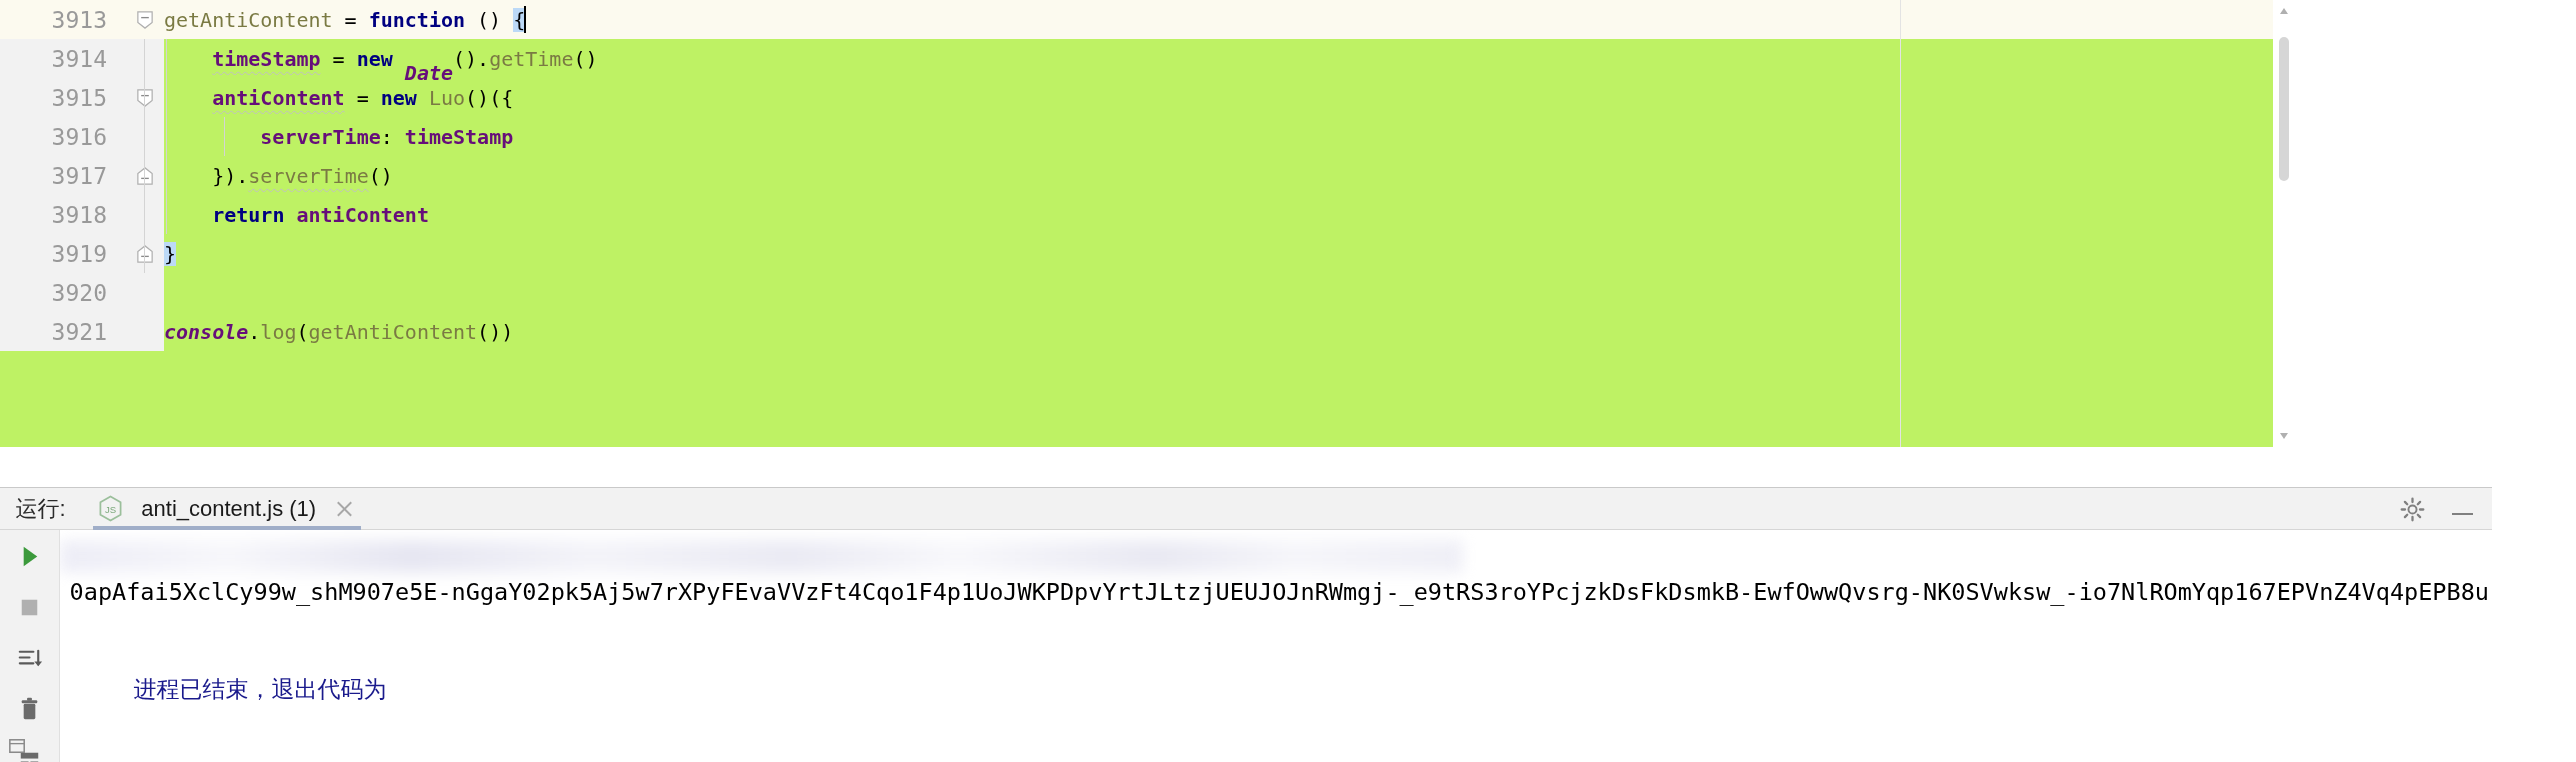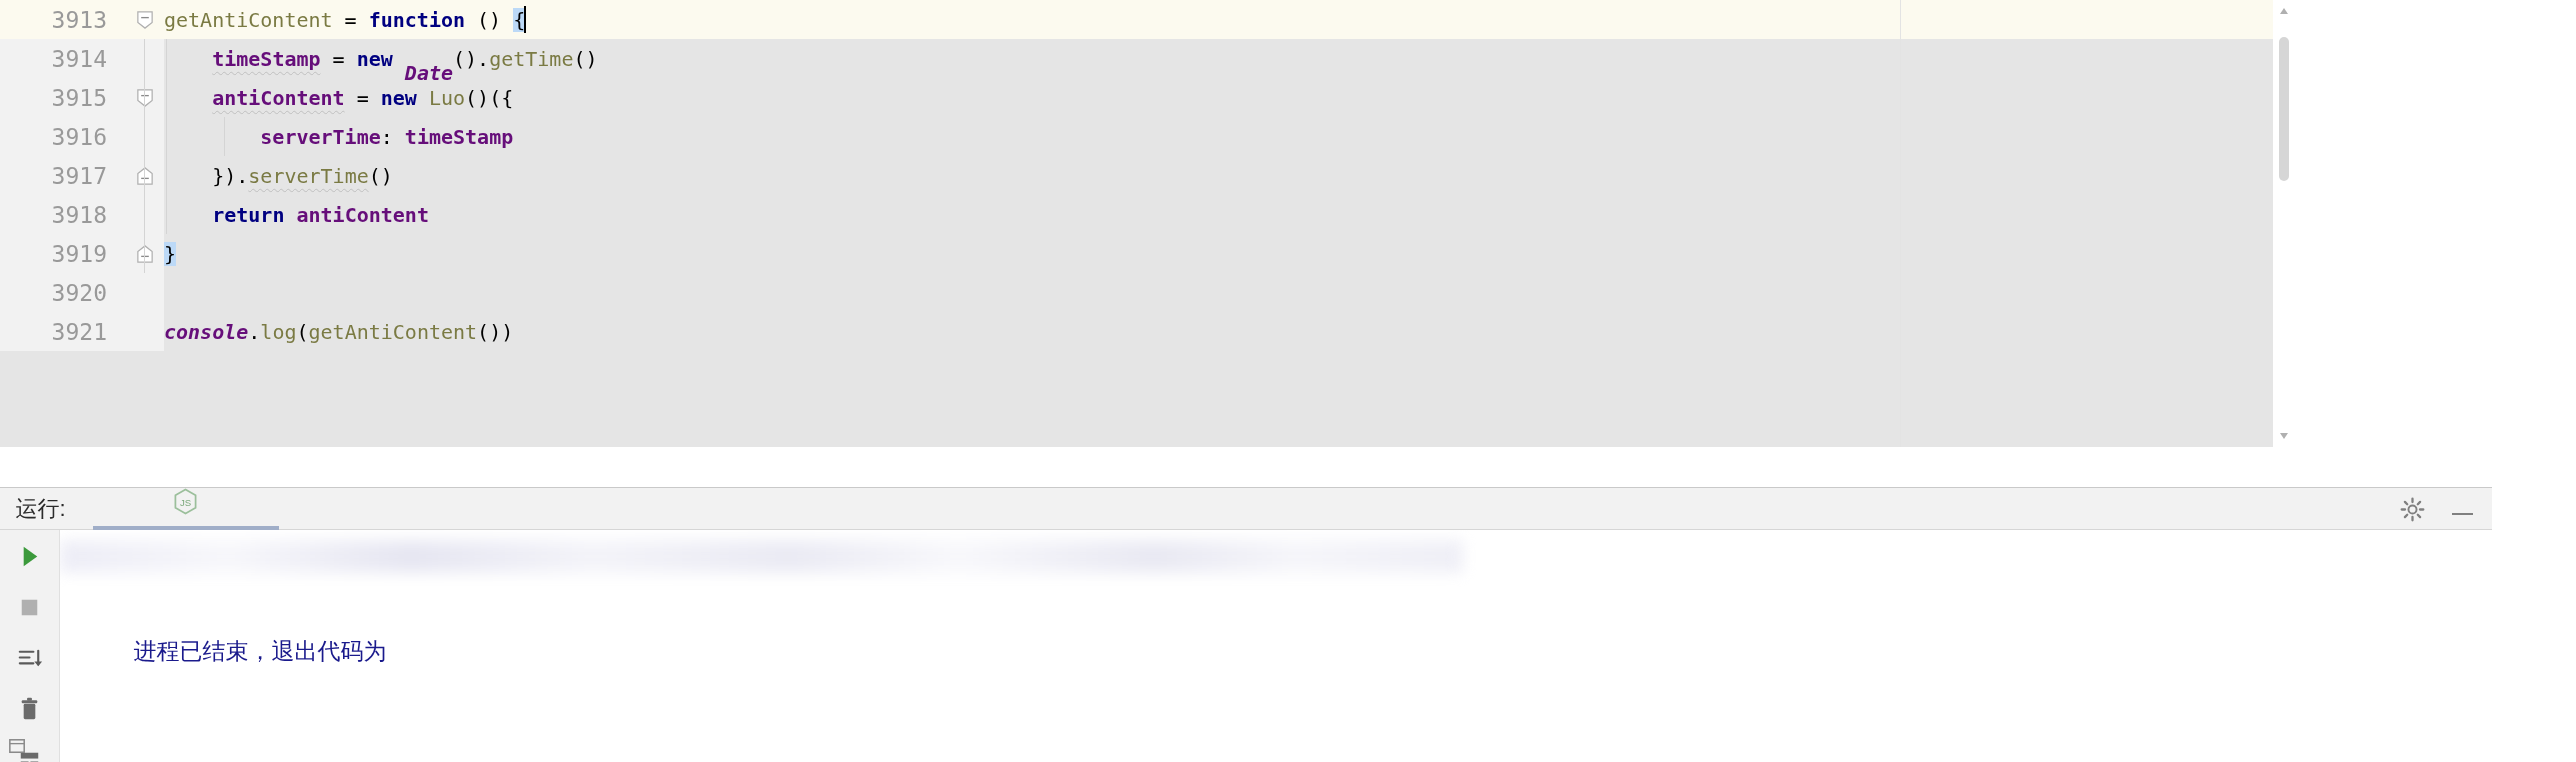--- a/index.html
+++ b/index.html
@@ -17,21 +17,21 @@
     height: 762px;
     background: #ffffff;
   }
 
   
   .editor {
     position: absolute;
     left: 0; top: 0;
     width: 2296px;
     height: 447px;
-    background: #e5e5e5;
+    background: #bef264;
     overflow: hidden;
   }
 
   .editor-rows {
     position: absolute;
     left: 0; top: 0;
     width: 2576px;
   }
 
   .code-row {
@@ -200,23 +200,22 @@
     font-size: 22px;
     color: #2b2b2b;
     font-family: "Liberation Sans", sans-serif;
   }
   .run-tab {
     position: relative;
     margin-left: 27px;
     height: 42px;
     display: flex;
     align-items: center;
-    gap: 28px;
+    gap: 18px;
     padding: 0 5.8px 0 5.8px;
-    flex-direction: column;
   }
   .run-tab::after {
     content: "";
     position: absolute;
     left: 0; bottom: 0;
     width: 100%; height: 3.8px;
     background: #a0aec8;
   }
   .js-icon {
     width: 25px; height: 27px;
@@ -513,20 +512,21 @@
             <rect x="8" y="18" width="8" height="6" fill="#6b6b6b"></rect>
             <rect x="18" y="18" width="8" height="6" fill="#6b6b6b"></rect>
           </svg>
         </span>
 
       </div>
 
       <div class="console">
         <div class="console-line redacted"></div>
         <div id="console-lines">
+            <div class="console-line">0apAfai5XclCy99w_shM907e5E-nGgaY02pk5Aj5w7rXPyFEvaVVzFt4Cqo1F4p1UoJWKPDpvYrtJLtzjUEUJOJnRWmgj-_e9tRS3roYPcjzkDsFkDsmkB-EwfOwwQvsrg-NK0SVwksw_-io7NlROmYqp167EPVnZ4Vq4pEPB8u</div>
           </div>
         <div class="console-line exit">
           <span>进程已结束，退出代码为</span>
           
         </div>
       </div>
 
       <div class="console-scrollbar"></div>
     </div>
 

